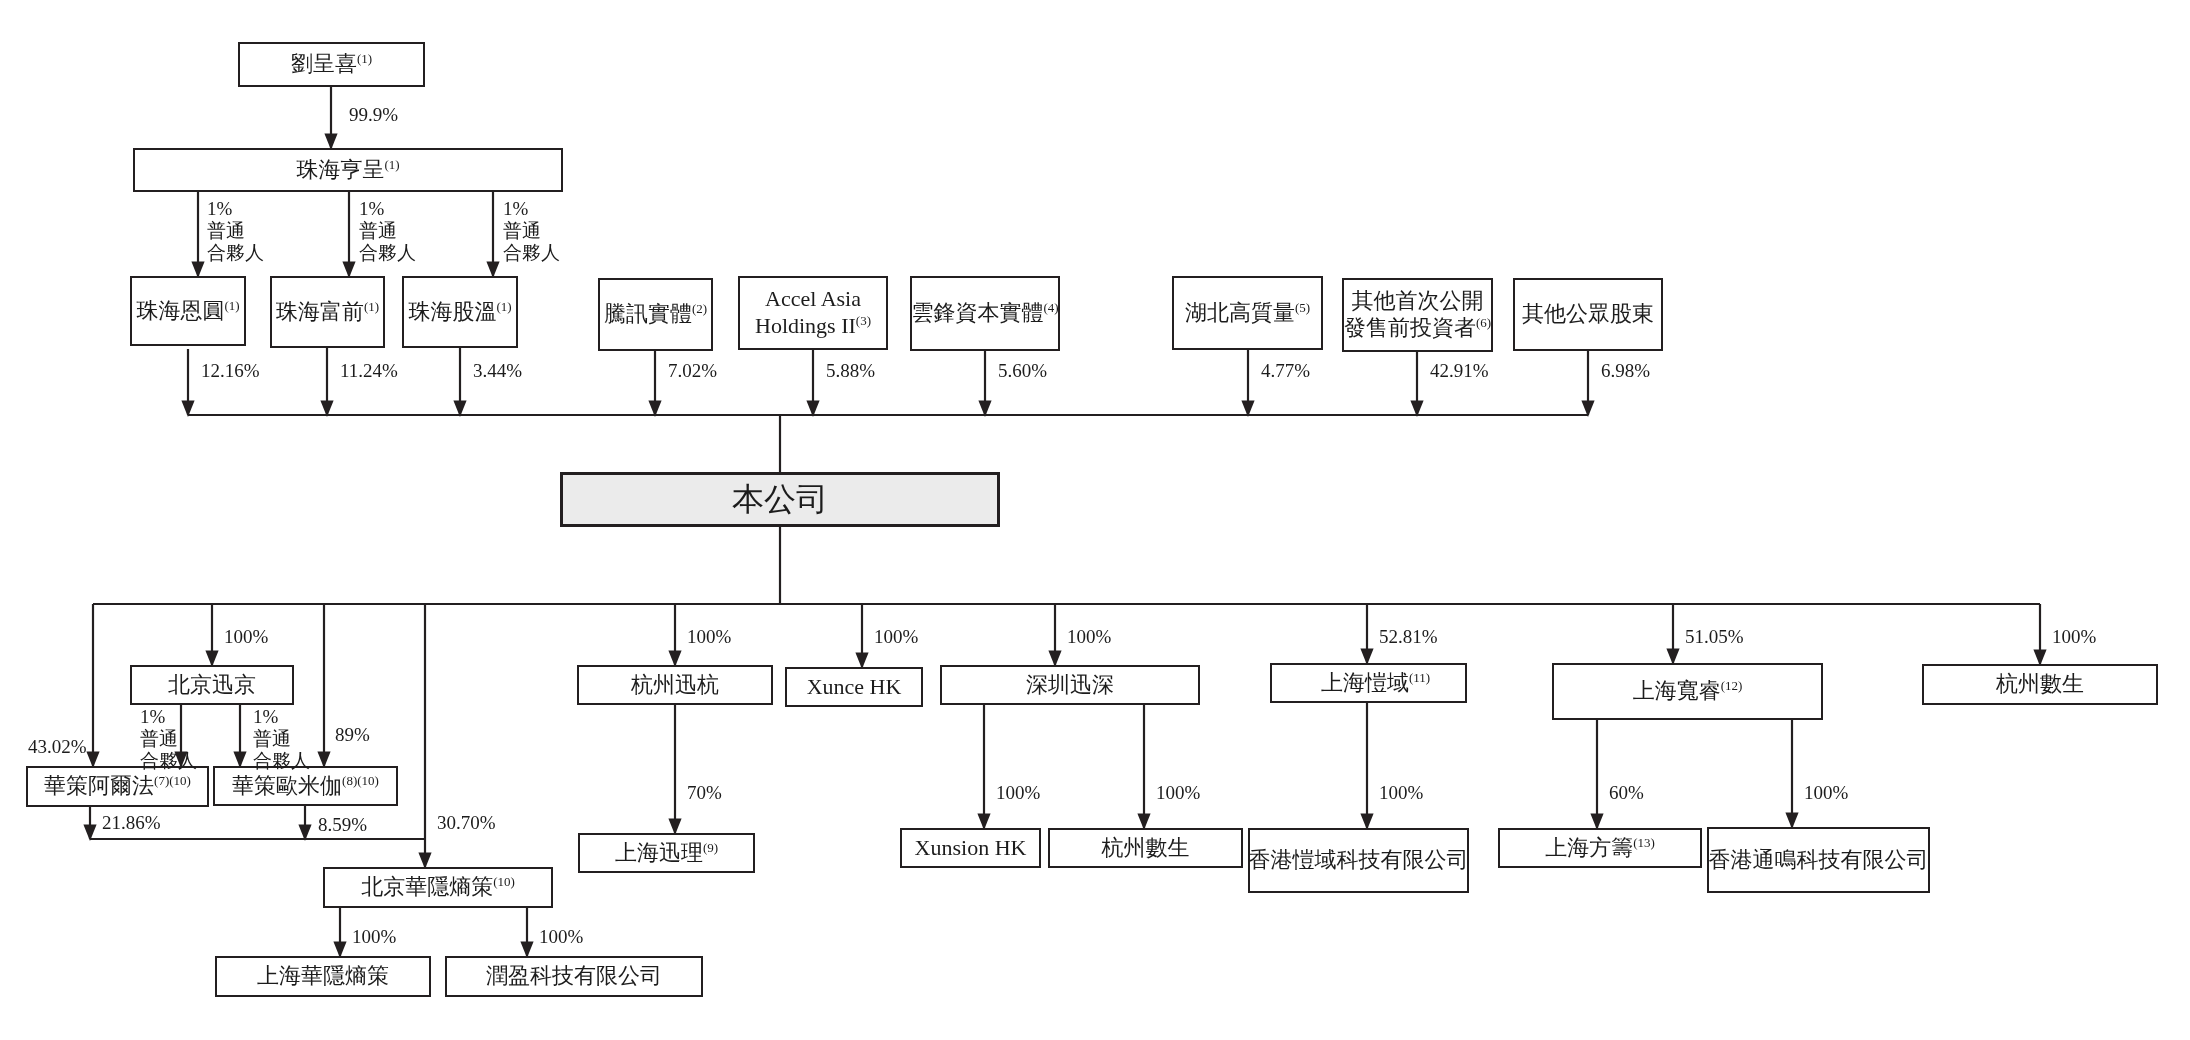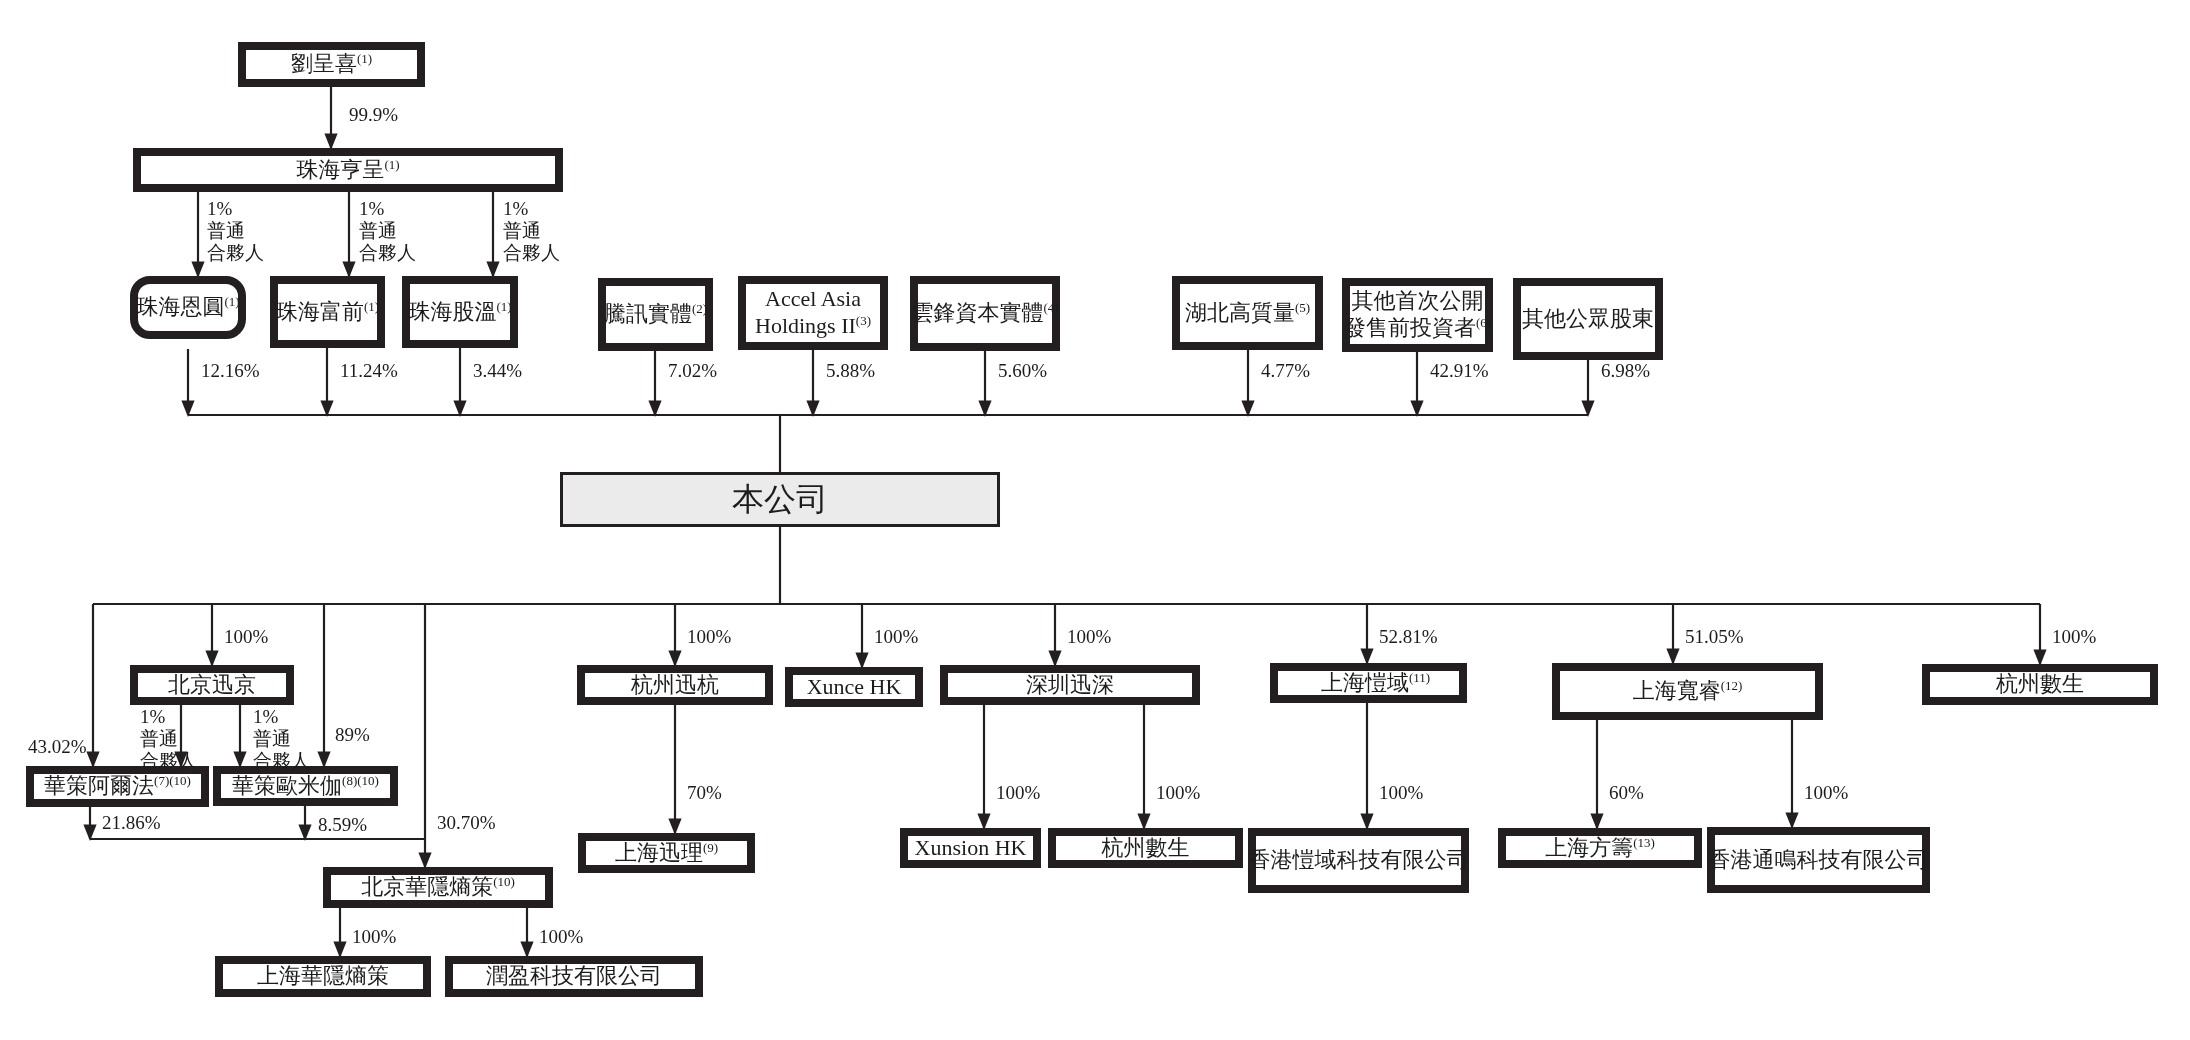--- a/index.html
+++ b/index.html
@@ -4,21 +4,21 @@
 <style>
   html,body{margin:0;padding:0;background:#ffffff;}
   .page{
     position:relative;width:2190px;height:1040px;overflow:hidden;
     font-family:"Liberation Serif","DejaVu Serif",serif;
     color:#1c1c1c;
   }
   #edges-svg{position:absolute;left:0;top:0;width:2190px;height:1040px;}
   .node{
     position:absolute;box-sizing:border-box;
-    border:8px solid #0369a1;background:#ffffff;
+    border:2px solid #0369a1;background:#ffffff;
     display:flex;flex-direction:column;align-items:center;justify-content:center;
     text-align:center;font-size:22px;line-height:1.22;
   }
   .node .nline{white-space:nowrap;}
   .node sup{font-size:13px;line-height:0;vertical-align:super;}
   .node.highlight{background:#ebebeb;border-width:3px;}
   .node.highlight .nline{font-size:32px;}
   .edge-label{
     position:absolute;font-size:19px;line-height:1.16;white-space:nowrap;
   }
@@ -74,21 +74,21 @@
       <polyline points="1597,705 1597,828" fill="none" stroke="#231f20" stroke-width="2.2" marker-end="url(#arrow)"></polyline>
       <polyline points="1792,705 1792,827" fill="none" stroke="#231f20" stroke-width="2.2" marker-end="url(#arrow)"></polyline>
     </svg>
   <div id="nodes">
       <div class="node" style="left: 238px; top: 42px; width: 187px; height: 45px; border-color: rgb(35, 31, 32);">
         <div class="nline">劉呈喜<sup>(1)</sup></div>
       </div>
       <div class="node" style="left: 133px; top: 148px; width: 430px; height: 44px; border-color: rgb(35, 31, 32);">
         <div class="nline">珠海亨呈<sup>(1)</sup></div>
       </div>
-      <div class="node" style="left: 130px; top: 276px; width: 116px; height: 63px; border-color: rgb(35, 31, 32); border-radius: 20px;">
+      <div class="node" style="left: 130px; top: 276px; width: 116px; height: 70px; border-color: rgb(35, 31, 32);">
         <div class="nline">珠海恩圓<sup>(1)</sup></div>
       </div>
       <div class="node" style="left: 270px; top: 276px; width: 115px; height: 72px; border-color: rgb(35, 31, 32);">
         <div class="nline">珠海富前<sup>(1)</sup></div>
       </div>
       <div class="node" style="left: 402px; top: 276px; width: 116px; height: 72px; border-color: rgb(35, 31, 32);">
         <div class="nline">珠海股溫<sup>(1)</sup></div>
       </div>
       <div class="node" style="left: 598px; top: 278px; width: 115px; height: 73px; border-color: rgb(35, 31, 32);">
         <div class="nline">騰訊實體<sup>(2)</sup></div>
@@ -100,21 +100,21 @@
       <div class="node" style="left: 910px; top: 276px; width: 150px; height: 75px; border-color: rgb(35, 31, 32);">
         <div class="nline">雲鋒資本實體<sup>(4)</sup></div>
       </div>
       <div class="node" style="left: 1172px; top: 276px; width: 151px; height: 74px; border-color: rgb(35, 31, 32);">
         <div class="nline">湖北高質量<sup>(5)</sup></div>
       </div>
       <div class="node" style="left: 1342px; top: 278px; width: 151px; height: 74px; border-color: rgb(35, 31, 32);">
         <div class="nline">其他首次公開</div>
         <div class="nline">發售前投資者<sup>(6)</sup></div>
       </div>
-      <div class="node" style="left: 1513px; top: 278px; width: 150px; height: 82px; border-color: rgb(35, 31, 32);">
+      <div class="node" style="left: 1513px; top: 278px; width: 150px; height: 73px; border-color: rgb(35, 31, 32);">
         <div class="nline">其他公眾股東</div>
       </div>
       <div class="node highlight" style="left: 560px; top: 472px; width: 440px; height: 55px; border-color: rgb(35, 31, 32); background: rgb(235, 235, 235);">
         <div class="nline">本公司</div>
       </div>
       <div class="node" style="left: 130px; top: 665px; width: 164px; height: 40px; border-color: rgb(35, 31, 32);">
         <div class="nline">北京迅京</div>
       </div>
       <div class="node" style="left: 577px; top: 665px; width: 196px; height: 40px; border-color: rgb(35, 31, 32);">
         <div class="nline">杭州迅杭</div>

